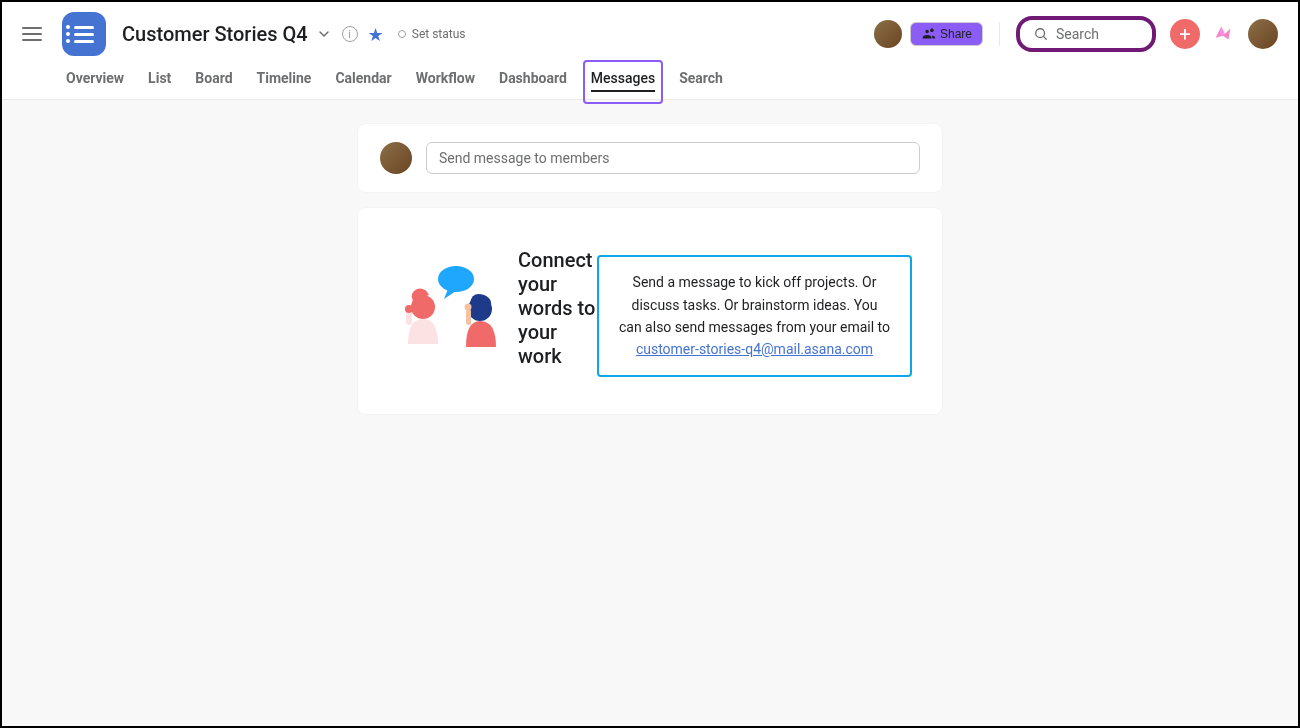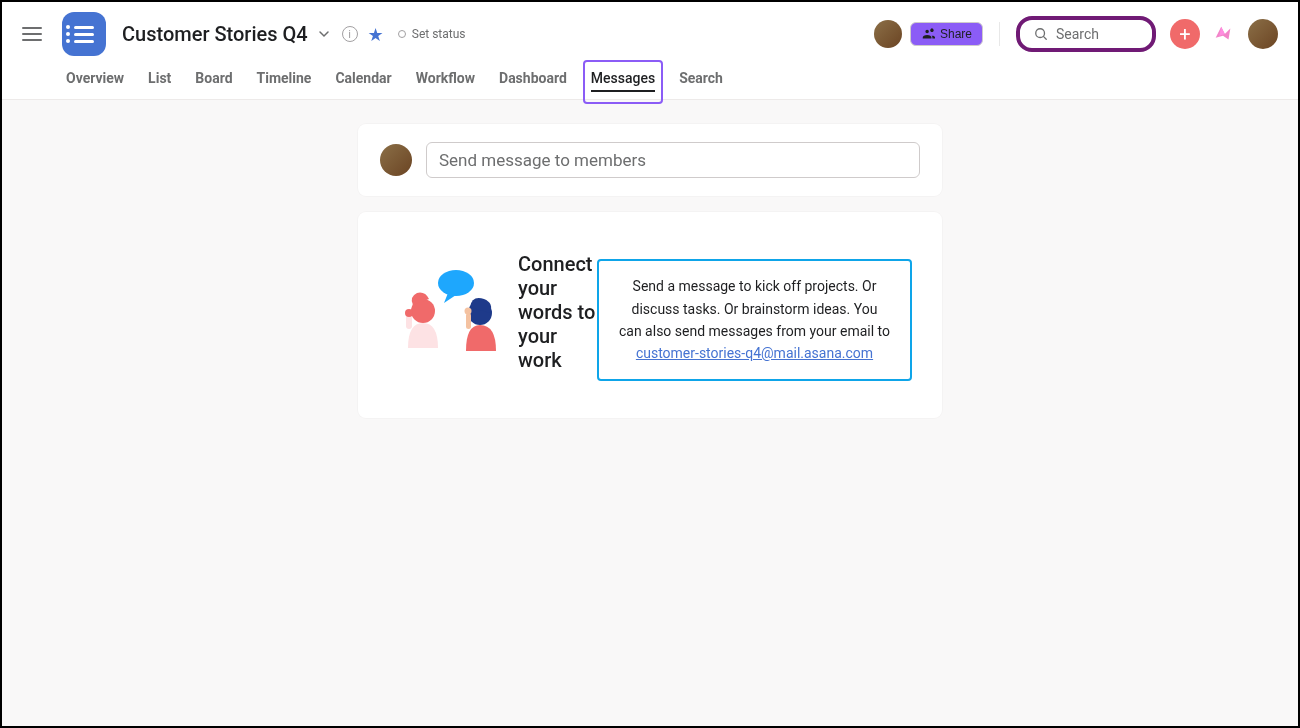--- a/index.html
+++ b/index.html
@@ -29,21 +29,21 @@
 .origami-icon { width: 22px; height: 22px; margin-left: 12px; cursor: pointer; }
 .user-avatar { width: 30px; height: 30px; border-radius: 50%; background: linear-gradient(135deg, #8b6f47, #6b4423); margin-left: 14px; cursor: pointer; }
 .tabs { display: flex; gap: 24px; padding: 0 64px; border-bottom: 1px solid #edeae9; height: 44px; align-items: center; }
 .tab { color: #6d6e6f; font-size: 14px; padding: 12px 0; cursor: pointer; position: relative; font-weight: bold; }
 .tab.active { color: #1e1f21; font-weight: 500; }
 .tab.active::after { content: ""; position: absolute; bottom: 6px; left: 0; right: 0; height: 2px; background: #1e1f21; }
 .tab-highlight { position: absolute; border: 2px solid #8b5cf6; border-radius: 4px; left: -8px; right: -8px; top: 2px; bottom: -6px; pointer-events: none; }
 .content-area { background: #f9f8f8; min-height: calc(100% - 98px); padding: 24px 0; display: flex; flex-direction: column; align-items: center; }
 .compose-card { background: #fff; border-radius: 8px; width: 584px; padding: 18px 22px; display: flex; align-items: center; gap: 14px; box-shadow: 0 0 0 1px rgba(0,0,0,0.02); }
 .compose-avatar { width: 32px; height: 32px; border-radius: 50%; background: linear-gradient(135deg, #8b6f47, #6b4423); flex-shrink: 0; }
-.compose-input { flex: 1; border: 1px solid #cfcbcb; border-radius: 6px; padding: 7px 12px; font-size: 17px; color: #6d6e6f; cursor: text; }
+.compose-input { flex: 1; border: 1px solid #cfcbcb; border-radius: 6px; padding: 7px 12px; font-size: 14px; color: #6d6e6f; cursor: text; }
 .empty-card { background: #fff; border-radius: 8px; width: 584px; margin-top: 16px; padding: 40px 30px 30px; display: flex; flex-direction: row; align-items: center; box-shadow: 0 0 0 1px rgba(0,0,0,0.02); }
 .illustration { width: 130px; height: 90px; position: relative; margin-bottom: 24px; }
 .empty-title { font-size: 20px; font-weight: 500; color: #1e1f21; margin-bottom: 16px; }
 .desc-box { border: 2px solid #0ea5e9; border-radius: 4px; padding: 14px 20px; text-align: center; font-size: 14px; line-height: 1.6; color: #1e1f21; max-width: 420px; }
 .desc-box a { color: #4573d2; text-decoration: underline; }
 </style>
 </head>
 <body>
 
 <div class="top-header">

